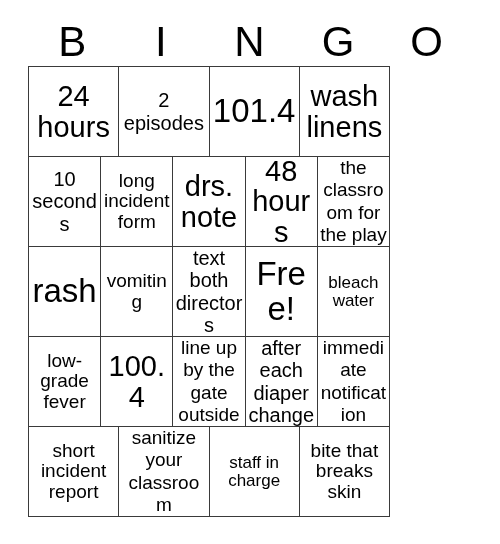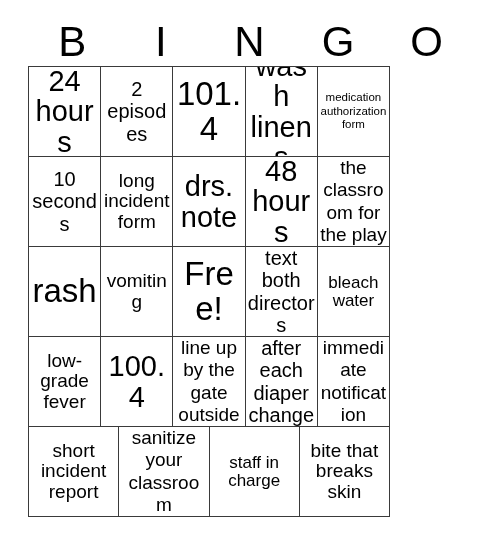--- a/index.html
+++ b/index.html
@@ -103,23 +103,20 @@
         </div>
       <div class="cell">
           <span class="cell-text sz-xs">2 episodes</span>
         </div>
       <div class="cell">
           <span class="cell-text sz-xl">101.4</span>
         </div>
       <div class="cell">
           <span class="cell-text sz-lg">wash linens</span>
         </div>
-      <div class="cell">
-          <span class="cell-text sz-tiny">medication authorization form</span>
-        </div>
     </div>
 
     <div class="grid-row">
       <div class="cell">
           <span class="cell-text sz-xs">10 seconds</span>
         </div>
       <div class="cell">
           <span class="cell-text sz-sm">long incident form</span>
         </div>
       <div class="cell">
@@ -134,24 +131,24 @@
     </div>
 
     <div class="grid-row">
       <div class="cell">
           <span class="cell-text sz-xl">rash</span>
         </div>
       <div class="cell">
           <span class="cell-text sz-sm">vomiting</span>
         </div>
       <div class="cell">
-          <span class="cell-text sz-xl">Free!</span>
+          <span class="cell-text sz-xs">text both directors</span>
         </div>
       <div class="cell">
-          <span class="cell-text sz-xs">text both directors</span>
+          <span class="cell-text sz-xl">Free!</span>
         </div>
       <div class="cell">
           <span class="cell-text sz-md">bleach water</span>
         </div>
     </div>
 
     <div class="grid-row">
       <div class="cell">
           <span class="cell-text sz-sm">low-grade fever</span>
         </div>

